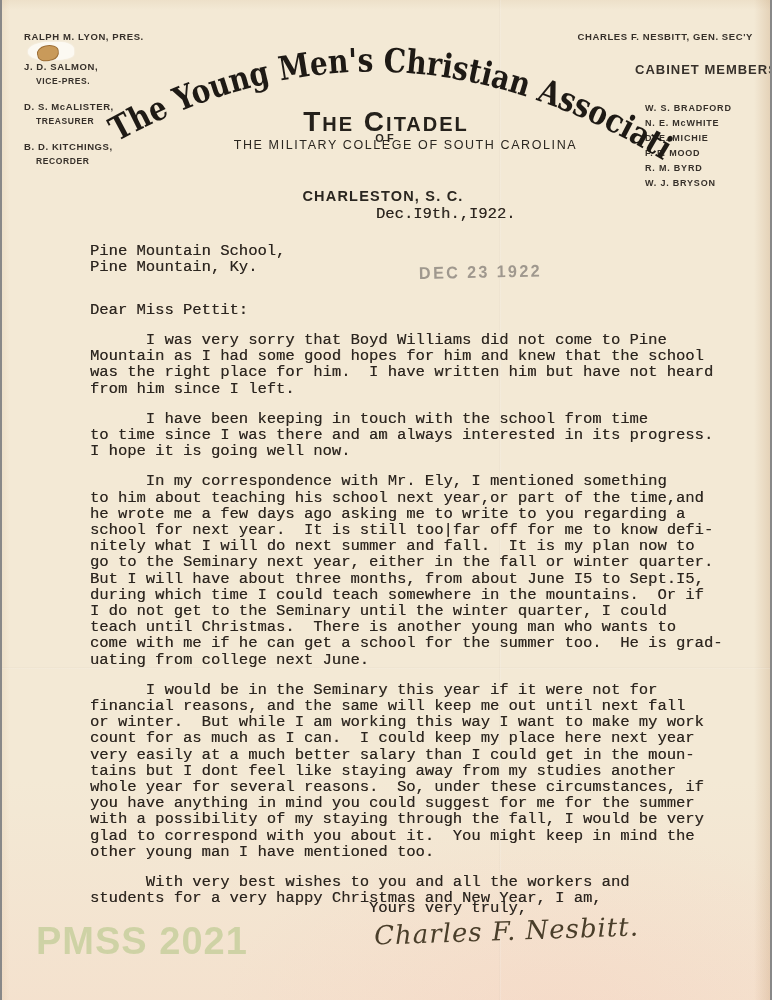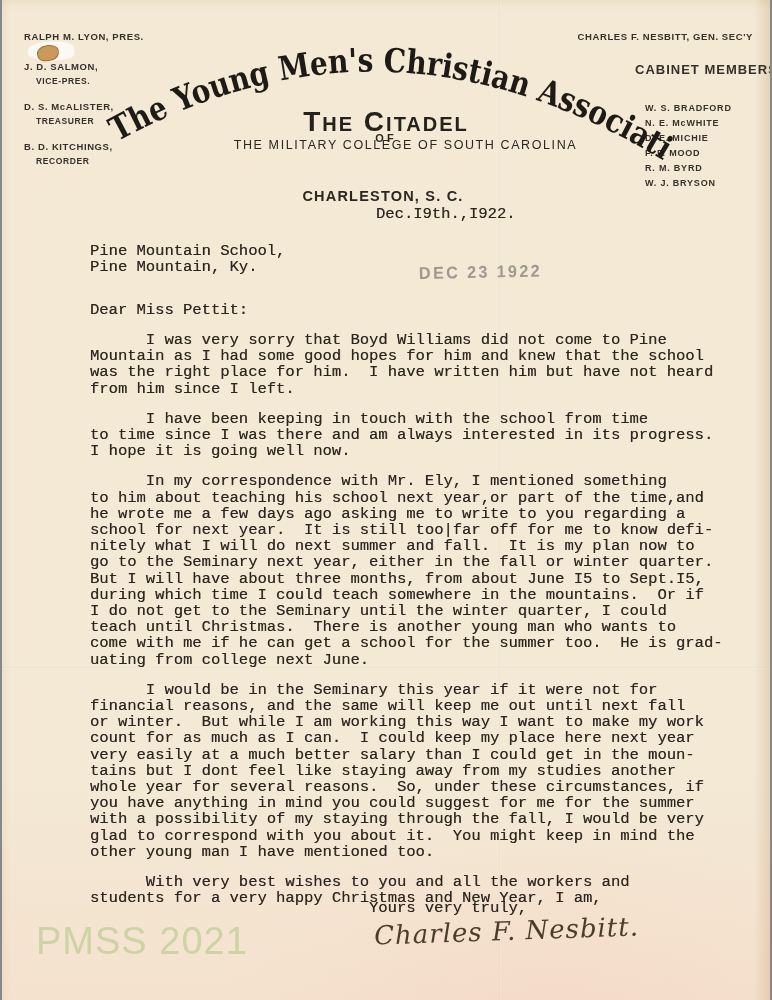--- a/index.html
+++ b/index.html
@@ -33,21 +33,21 @@
         color:#2b251f; text-shadow:0.3px 0.3px 0.4px rgba(45,35,25,0.55); white-space:pre; }
   .body-par { margin:0 0 14px 0; }
   
   .stamp { font-family:"Liberation Sans",sans-serif; font-weight:bold; font-size:17px;
            letter-spacing:2.5px; color:#979087; opacity:0.9;
            transform:rotate(-1.2deg) scaleX(0.95); transform-origin:left center; white-space:nowrap; }
   
   .signature { font-family:"DejaVu Serif", serif; font-style:italic; font-size:26px;
                color:#4a3e2a; transform:rotate(-2deg); letter-spacing:1px; white-space:nowrap; }
   
-  .watermark { font-family:"Liberation Sans",sans-serif; font-size:38px; font-weight:normal;
+  .watermark { font-family:"Liberation Sans",sans-serif; font-size:38px; font-weight:bold;
                color:#c8d09e; opacity:0.85; letter-spacing:1px; }
   
   .damage-blob { left:26px; top:42px; width:46px; height:18px; background:#fcf9f2;
                  border-radius:60% 40% 55% 45%/70% 55% 45% 60%; box-shadow:0 0 2px rgba(255,255,255,0.9); }
   .damage-spot { left:35px; top:45px; width:20px; height:14px; background:#c99a5a;
                  border:1px solid rgba(120,75,25,0.55); border-radius:60% 75% 50% 65%/60% 60% 70% 50%;
                  transform:rotate(-12deg); }
   .crease-v { top:0; bottom:0; width:2px;
               background:linear-gradient(to right, rgba(120,90,60,0.06), rgba(255,255,255,0.25)); }
   .crease-h { left:0; right:0; height:2px;

